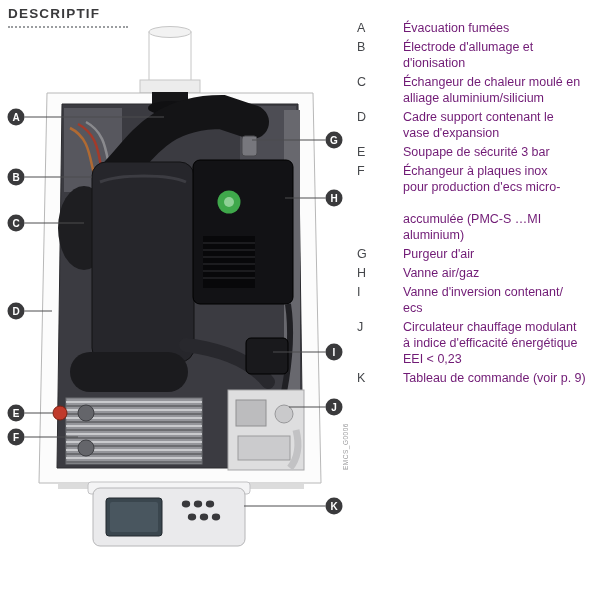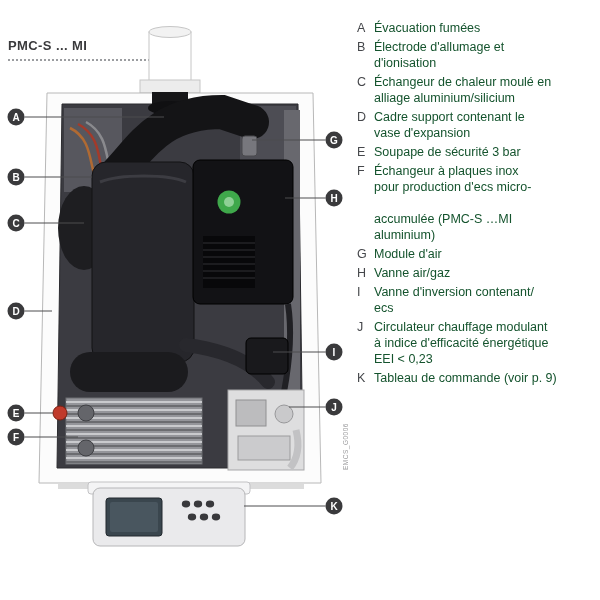--- a/index.html
+++ b/index.html
@@ -10,35 +10,35 @@
   .title { position:absolute; left:8px; top:6px; width:120px; font-size:13.5px; font-weight:bold;
            letter-spacing:1.2px; color:#3a3a3c; padding-bottom:5px; border-bottom:2px dotted #9b9da0; }
   .model { position:absolute; left:8px; top:38px; width:154px; font-size:13px; font-weight:bold;
            letter-spacing:0.4px; color:#3a3a3c; padding-bottom:6px; border-bottom:2px dotted #9b9da0; }
 
   .figure-svg { position:absolute; left:0; top:0; }
 
   .legend { position:absolute; left:357px; top:20px; width:238px; }
   .legend-item { display:flex; margin-bottom:3px; font-size:12.5px; line-height:16px; }
   .legend-letter { flex:0 0 17px; width:17px; color:#45474b; }
-  .legend-text { flex:1; color:#14532d; white-space:pre-line; }
+  .legend-text { flex:1; color:#701a75; white-space:pre-line;margin-left:29px; }
 
   .callout-line { stroke:#4c4c4e; stroke-width:1; }
   .callout-circle { fill:#3a3a3c; }
   .callout-letter { fill:#ffffff; font-size:10px; font-weight:bold; text-anchor:middle;
                     font-family:"Liberation Sans", sans-serif; }
   .figure-code { fill:#9b9b9d; font-size:6.5px; letter-spacing:0.5px;
                  font-family:"Liberation Sans", sans-serif; }
 </style>
 </head>
 <body>
 
 <div class="page">
 
-  <div class="model">PMC-S ... MI</div>
+  <div class="title">DESCRIPTIF</div>
 
   <svg class="figure-svg" width="360" height="600" viewBox="0 0 360 600">
 
     <g>
       <rect x="149" y="32" width="42" height="50" fill="#ffffff" stroke="#c6c6c6"></rect>
       <ellipse cx="170" cy="32" rx="21" ry="5.5" fill="#f2f2f2" stroke="#c6c6c6"></ellipse>
       <rect x="140" y="80" width="60" height="13" fill="#ececec" stroke="#c6c6c6"></rect>
     </g>
 
     <g>
@@ -205,21 +205,21 @@
     <div class="legend-item">
       <span class="legend-letter">F</span>
       <span class="legend-text">Échangeur à plaques inox
 pour production d'ecs micro-
 
 accumulée (PMC-S …MI
 aluminium)</span>
     </div>
     <div class="legend-item">
       <span class="legend-letter">G</span>
-      <span class="legend-text">Module d'air</span>
+      <span class="legend-text">Purgeur d'air</span>
     </div>
     <div class="legend-item">
       <span class="legend-letter">H</span>
       <span class="legend-text">Vanne air/gaz</span>
     </div>
     <div class="legend-item">
       <span class="legend-letter">I</span>
       <span class="legend-text">Vanne d'inversion contenant/
 ecs</span>
     </div>

